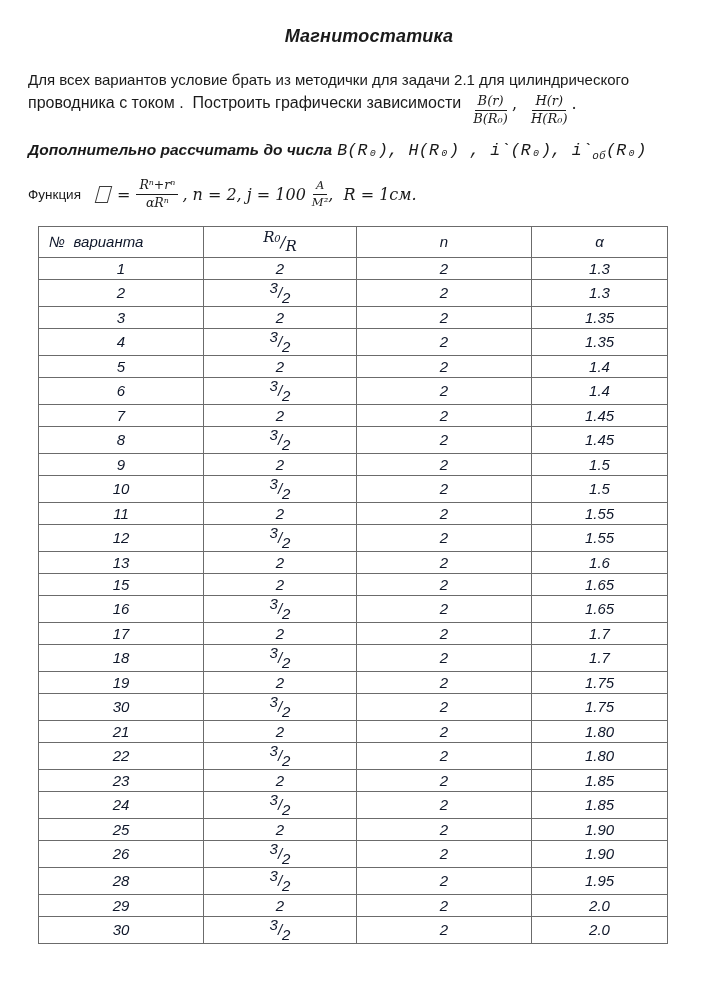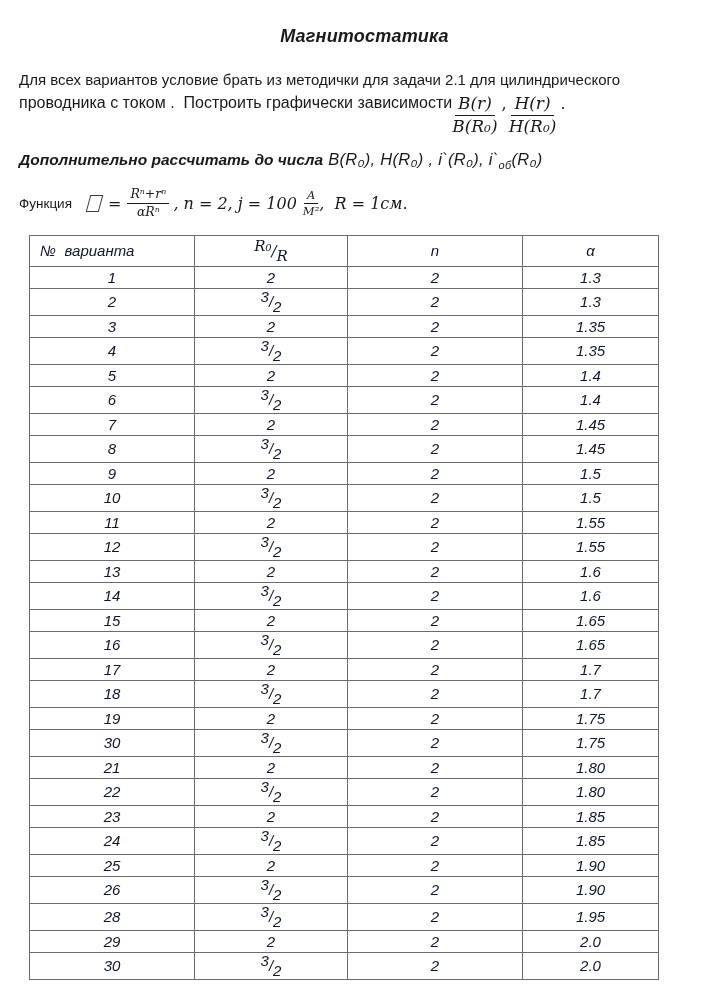--- a/index.html
+++ b/index.html
@@ -2,21 +2,21 @@
 <html><head>
 <meta charset="utf-8">
 <style>
   html, body { margin: 0; padding: 0; background: #ffffff; }
   body {
     width: 718px; height: 1000px;
     font-family: "Liberation Sans", sans-serif;
     color: #1a1a1a;
     overflow: hidden;
   }
-  .page { padding: 10px 8px 0 19px; }
+  .page { padding: 10px 8px 0 28px; }
 
   .doc-title {
     margin: 16px 0 0 0;
     text-align: center;
     font-size: 18px;
     font-style: italic;
     font-weight: 700;
     letter-spacing: 0.2px;
   }
 
@@ -24,35 +24,36 @@
   .intro-line2 {
     margin-top: 6px; font-size: 16px;
     display: flex; align-items: flex-start;
   }
   .intro-line2 .lead-text { white-space: pre; }
 
   
   .sfrac {
     display: inline-flex; flex-direction: column; align-items: center;
     font-family: "DejaVu Serif", "DejaVu Sans", serif;
-    font-style: italic; font-size: 17px; line-height: 1.15;
+    font-style: italic; font-size: 13px; line-height: 1.15;
+    margin-left: 12px;
   }
   .sfrac .num { border-bottom: 1.2px solid #1a1a1a; padding: 0 3px 1px 3px; }
   .sfrac .den { padding-top: 1px; }
   .math-comma { font-family: "DejaVu Serif", serif; margin: 0 2px 0 4px; }
   .math-period { font-family: "DejaVu Serif", serif; margin-left: 4px; }
 
   .extra-row {
     margin-top: 14px;
     display: flex; align-items: baseline;
     font-size: 15.5px; font-style: italic; font-weight: 700;
     white-space: pre;
   }
   .extra-row .math-part {
-    font-family: Liberation Sans, sans-serif;
+    font-family: Liberation Mono, monospace;
     font-weight: 500; font-size: 16.5px; font-style: italic;
     margin-left: 5px; letter-spacing: 0.3px;
   }
   .ssub { font-size: 11px; }
 
   .func-row {
     margin-top: 16px;
     display: flex; align-items: center;
     font-size: 13.5px;
   }
@@ -233,26 +234,20 @@
           <td><span class="dfrac"><span class="dnum">3</span><span class="dslash">/</span><span class="dden">2</span></span></td>
           <td>2</td>
           <td>1.55</td>
         </tr>
         <tr class="short">
           <td>13</td>
           <td>2</td>
           <td>2</td>
           <td>1.6</td>
         </tr>
-        <tr class="tall">
-          <td>14</td>
-          <td><span class="dfrac"><span class="dnum">3</span><span class="dslash">/</span><span class="dden">2</span></span></td>
-          <td>2</td>
-          <td>1.6</td>
-        </tr>
         <tr class="short">
           <td>15</td>
           <td>2</td>
           <td>2</td>
           <td>1.65</td>
         </tr>
         <tr class="tall">
           <td>16</td>
           <td><span class="dfrac"><span class="dnum">3</span><span class="dslash">/</span><span class="dden">2</span></span></td>
           <td>2</td>

